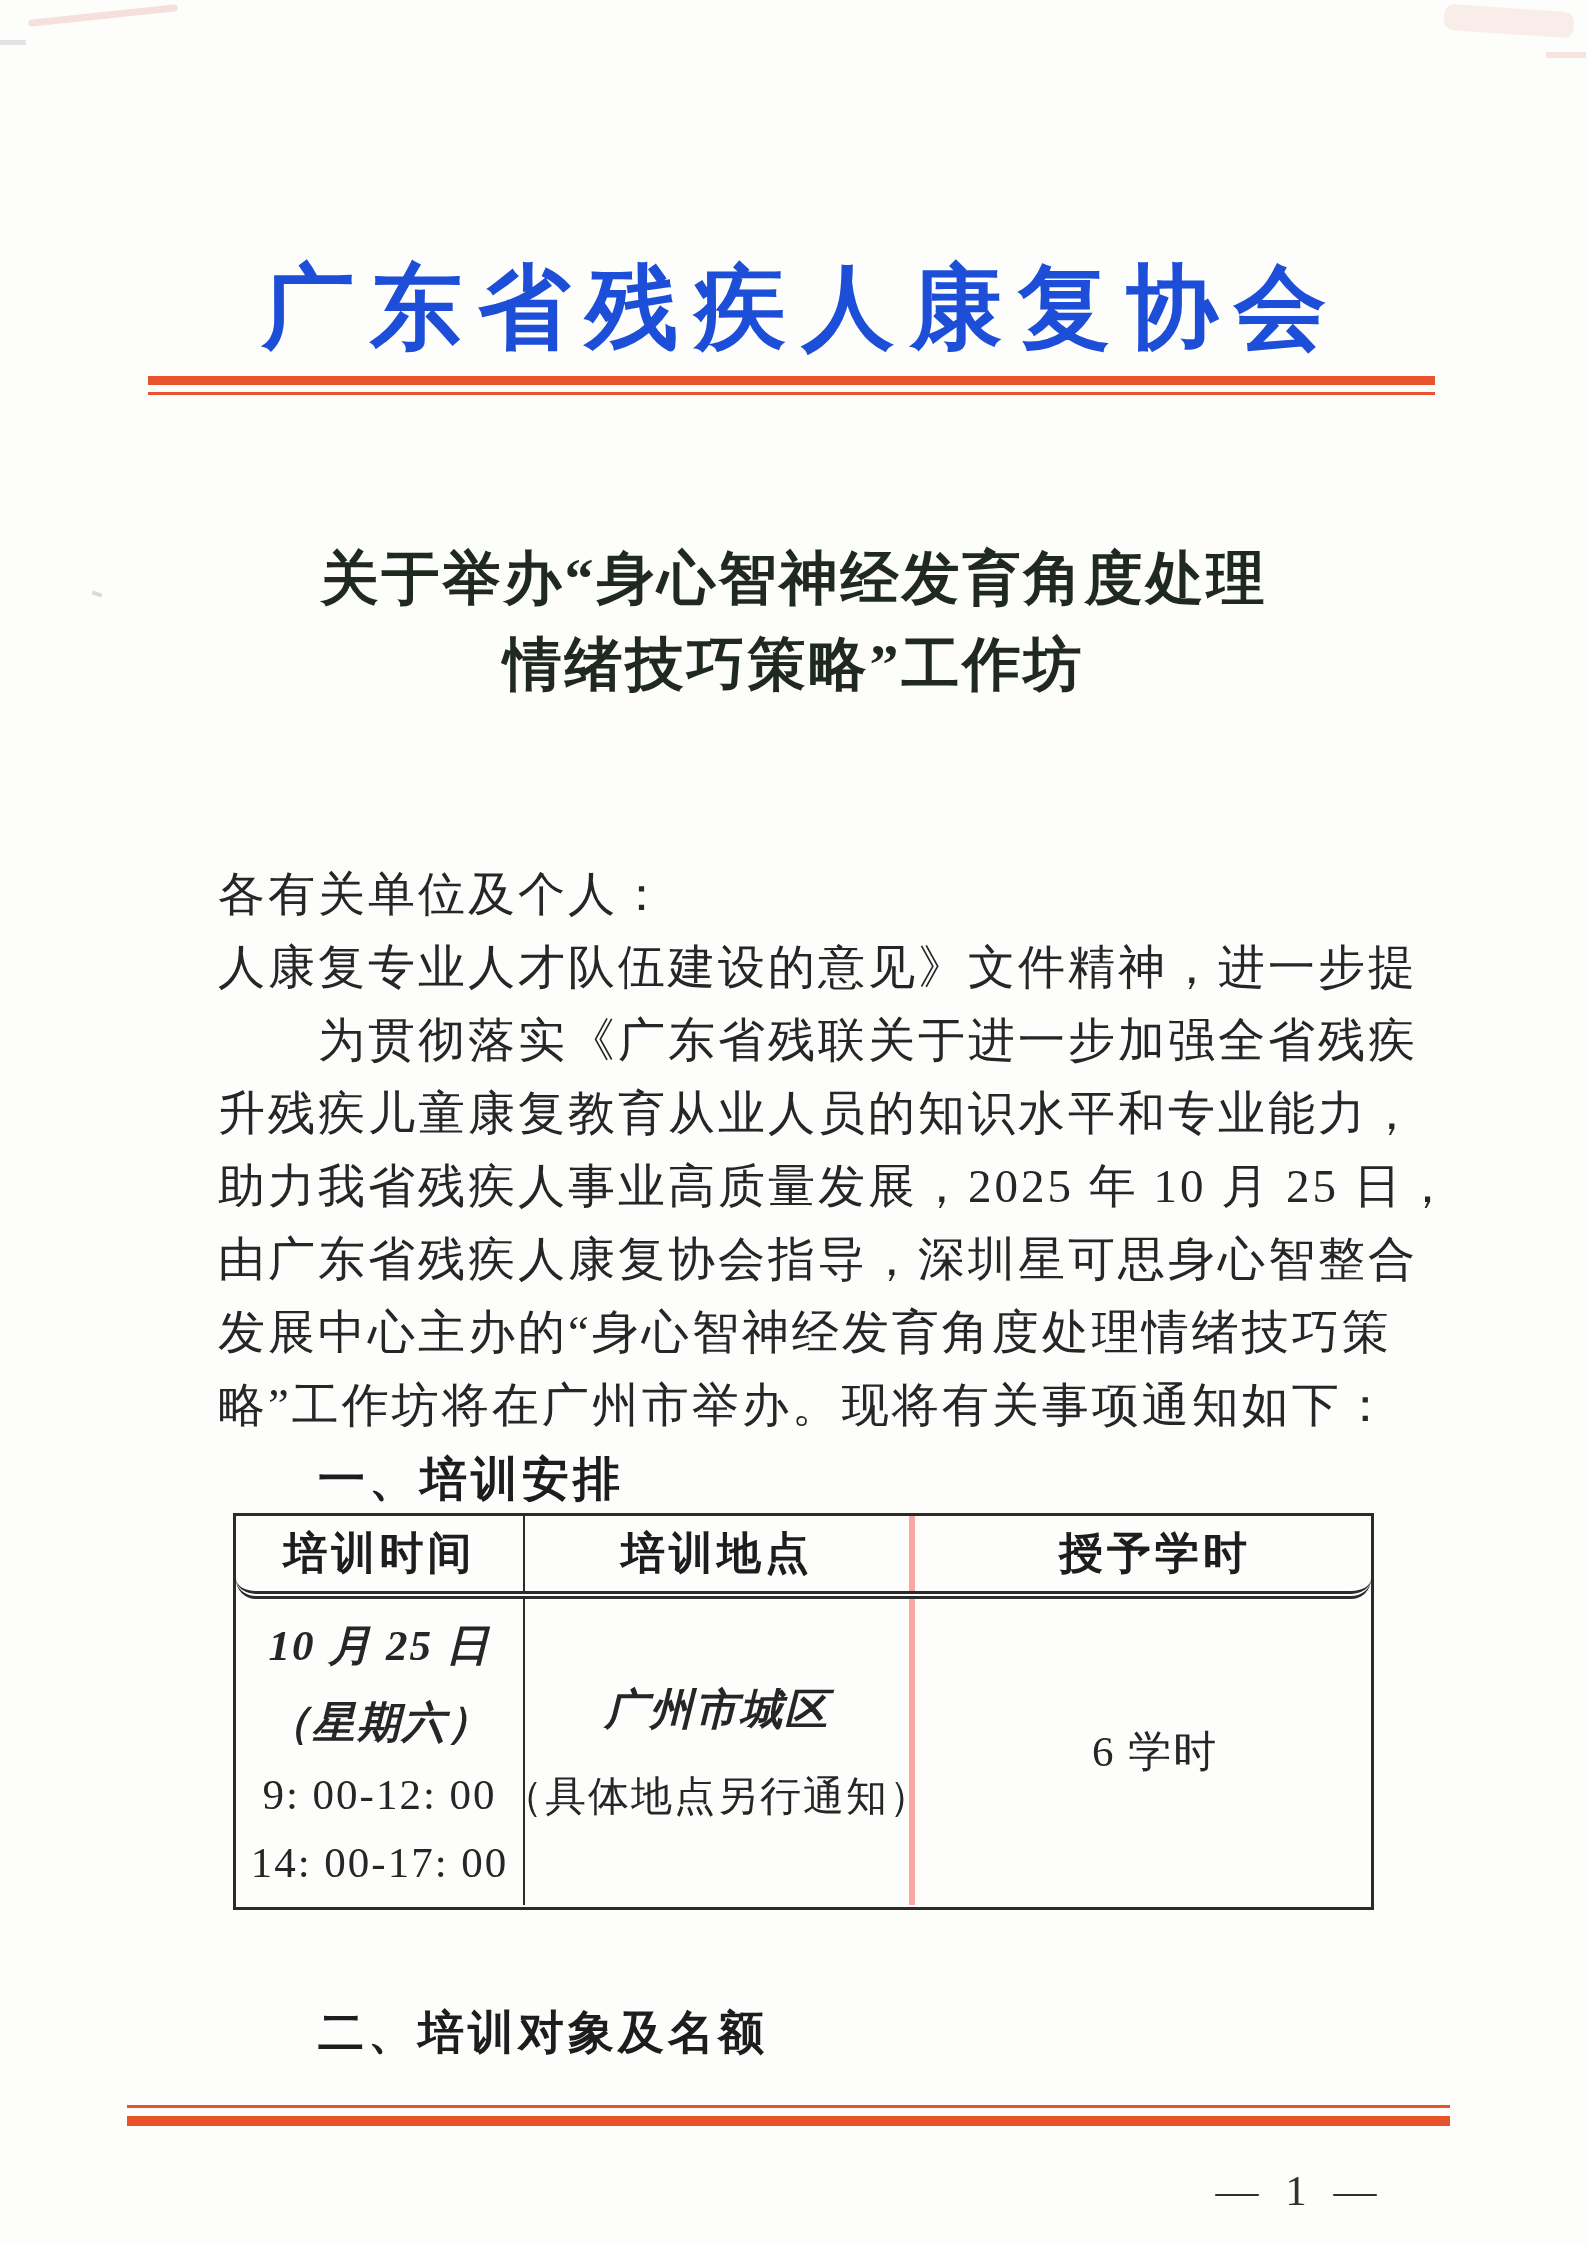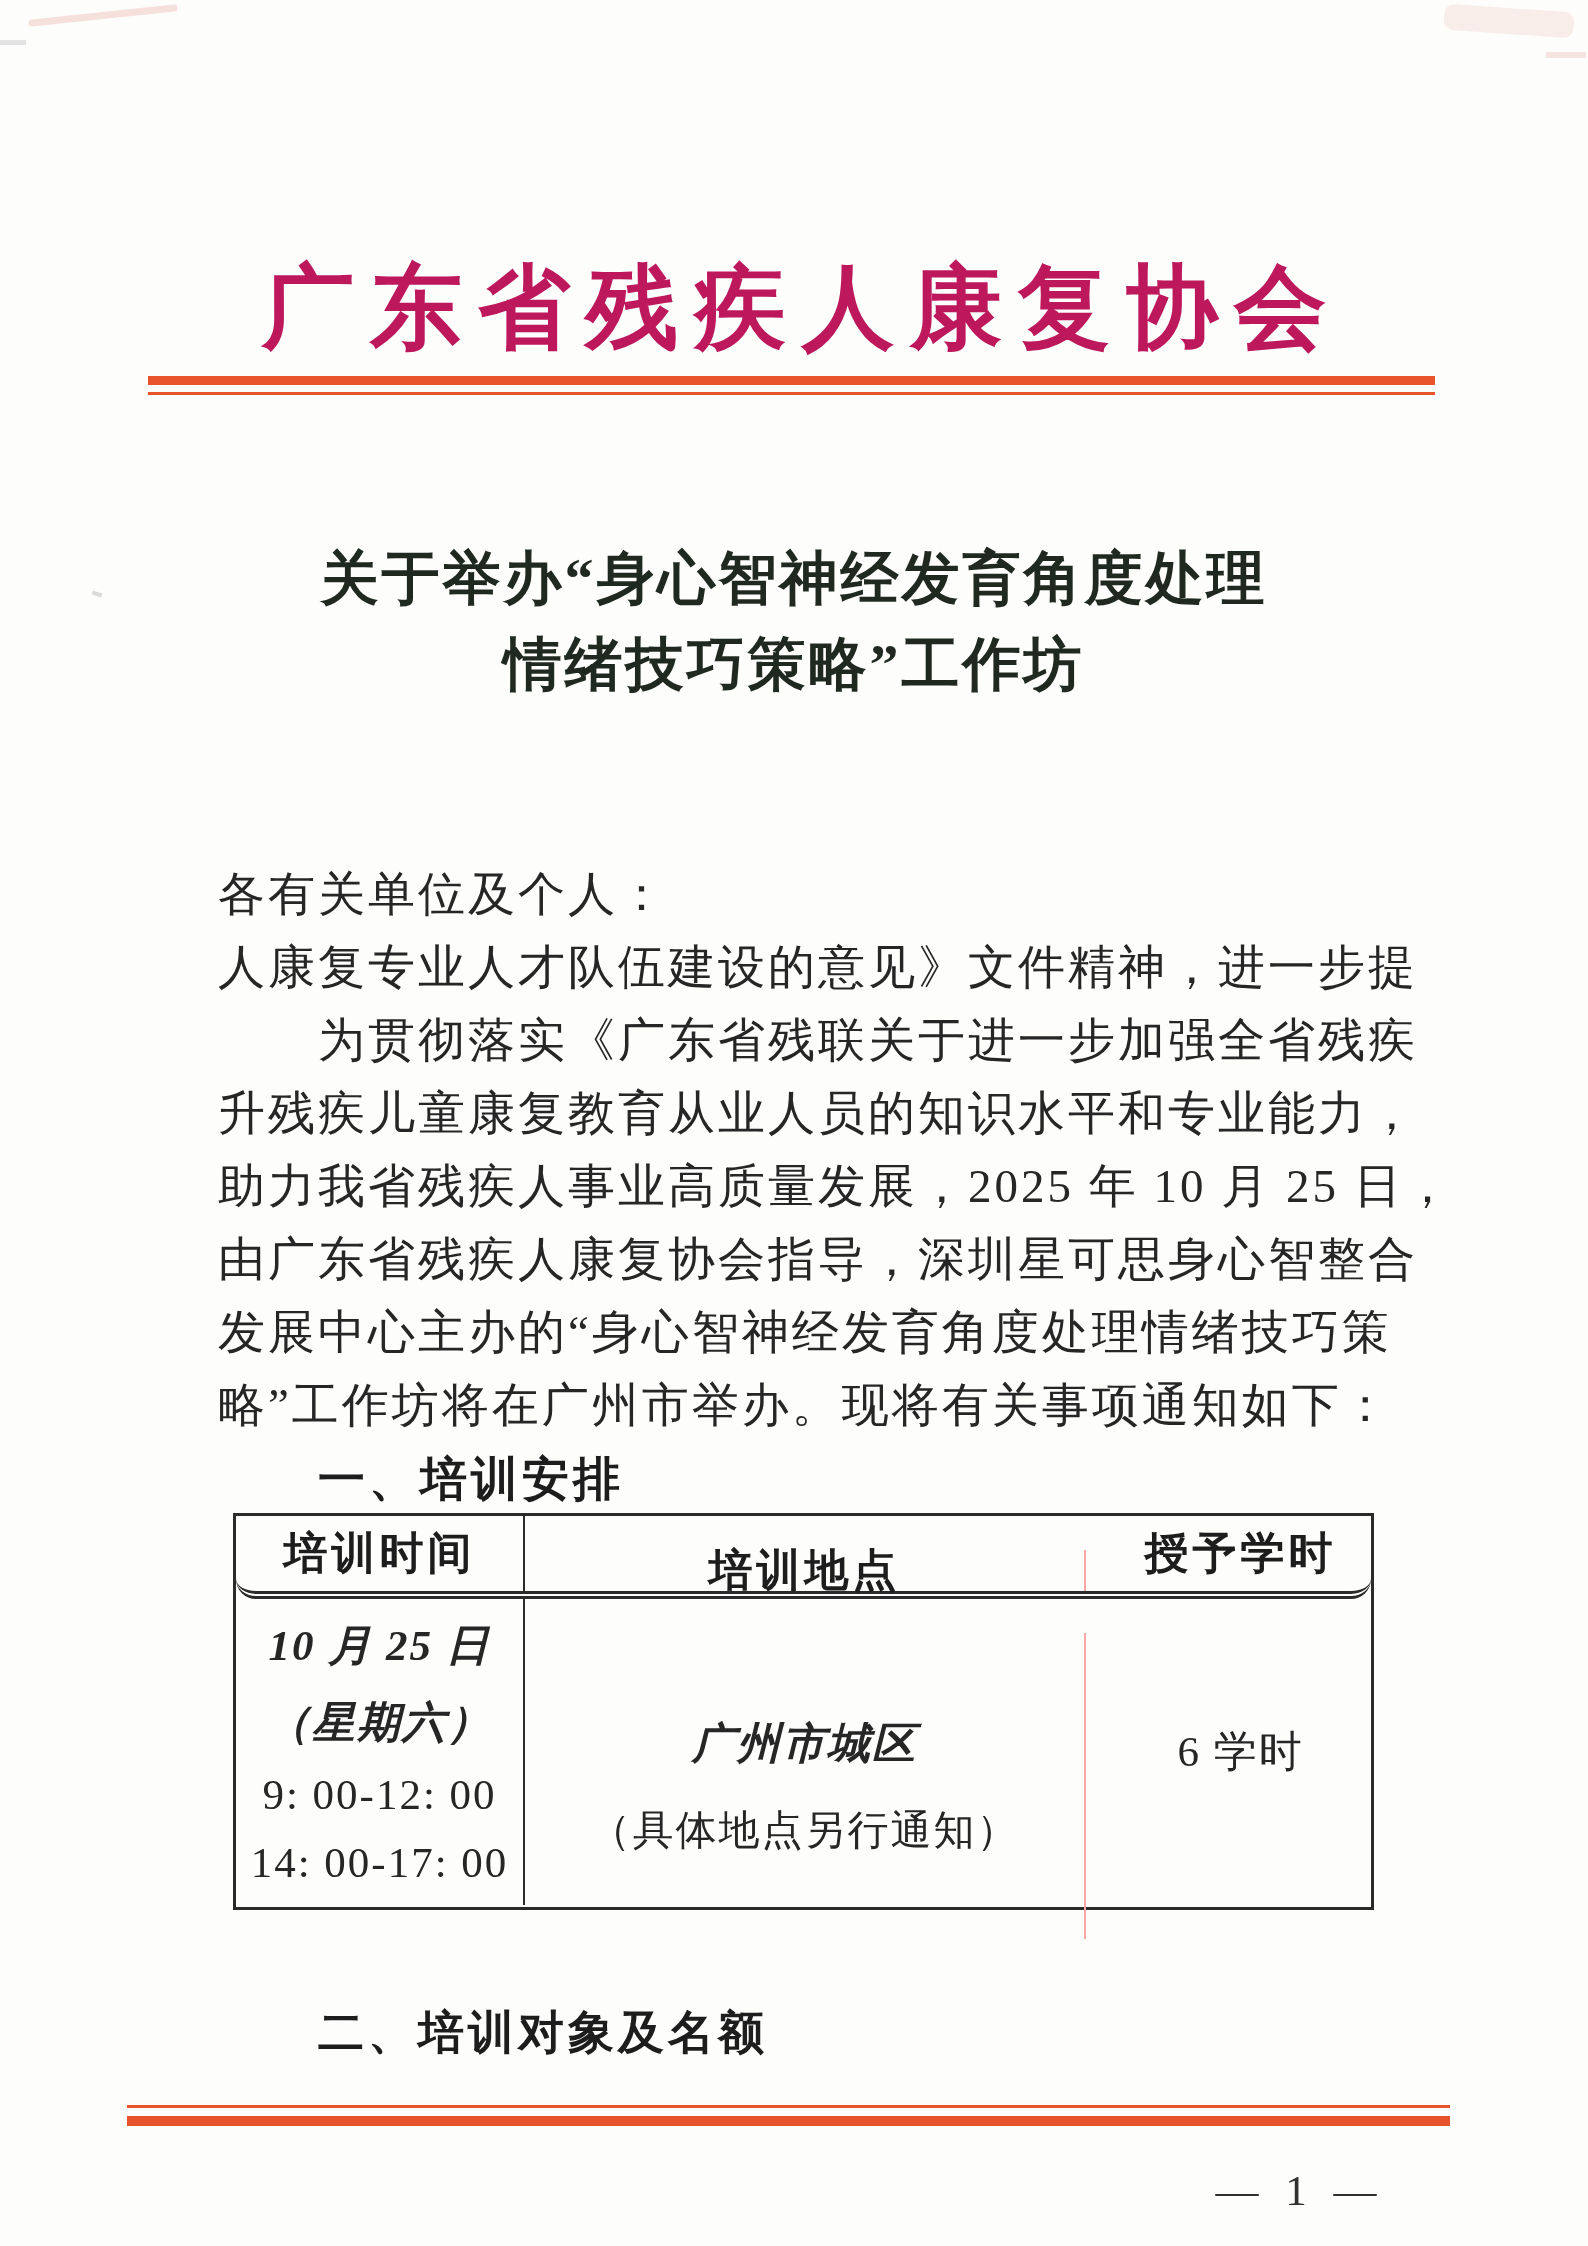--- a/index.html
+++ b/index.html
@@ -15,21 +15,21 @@
 
   
   .org-name {
     position: absolute;
     top: 246px;
     left: 0;
     width: 100%;
     text-align: center;
     font-size: 92px;
     font-weight: bold;
-    color: #be185d;
+    color: #1d4ed8;
     letter-spacing: 16px;
     text-indent: 16px;
     white-space: nowrap;
   }
   .rule { position: absolute; background: #e7532a; }
   .rule-top-thick  { left: 148px; top: 376px; width: 1287px; height: 9px; }
   .rule-top-thin   { left: 148px; top: 392px; width: 1287px; height: 3px; }
   .rule-bot-thin   { left: 127px; top: 2105px; width: 1323px; height: 3px; }
   .rule-bot-thick  { left: 127px; top: 2116px; width: 1323px; height: 10px; }
 
@@ -89,21 +89,21 @@
     display: flex;
     height: 75px;
     border-bottom: 8px double #2b2b2b;
     border-radius: 20px;
   }
   .t-row-body {
     display: flex;
     height: 306px;
   }
   .t-c1 { width: 289px; border-right: 2px solid #2b2b2b; box-sizing: border-box; }
-  .t-c2 { width: 561px; border-right: 2px solid #fca5a5; box-sizing: border-box; margin-top: 34px; }
+  .t-c2 { width: 390px; border-right: 6px solid #fca5a5; box-sizing: border-box; }
   .t-c3 { flex: 1; padding-left: 24px; }
   .t-head-cell {
     display: flex; align-items: center; justify-content: center;
     font-weight: bold; font-size: 44px; letter-spacing: 4px; color: #1d1d1d;
   }
   .cell-col {
     display: flex; flex-direction: column; align-items: center;
     height: 100%;
   }
   .evenly { justify-content: space-evenly; }

